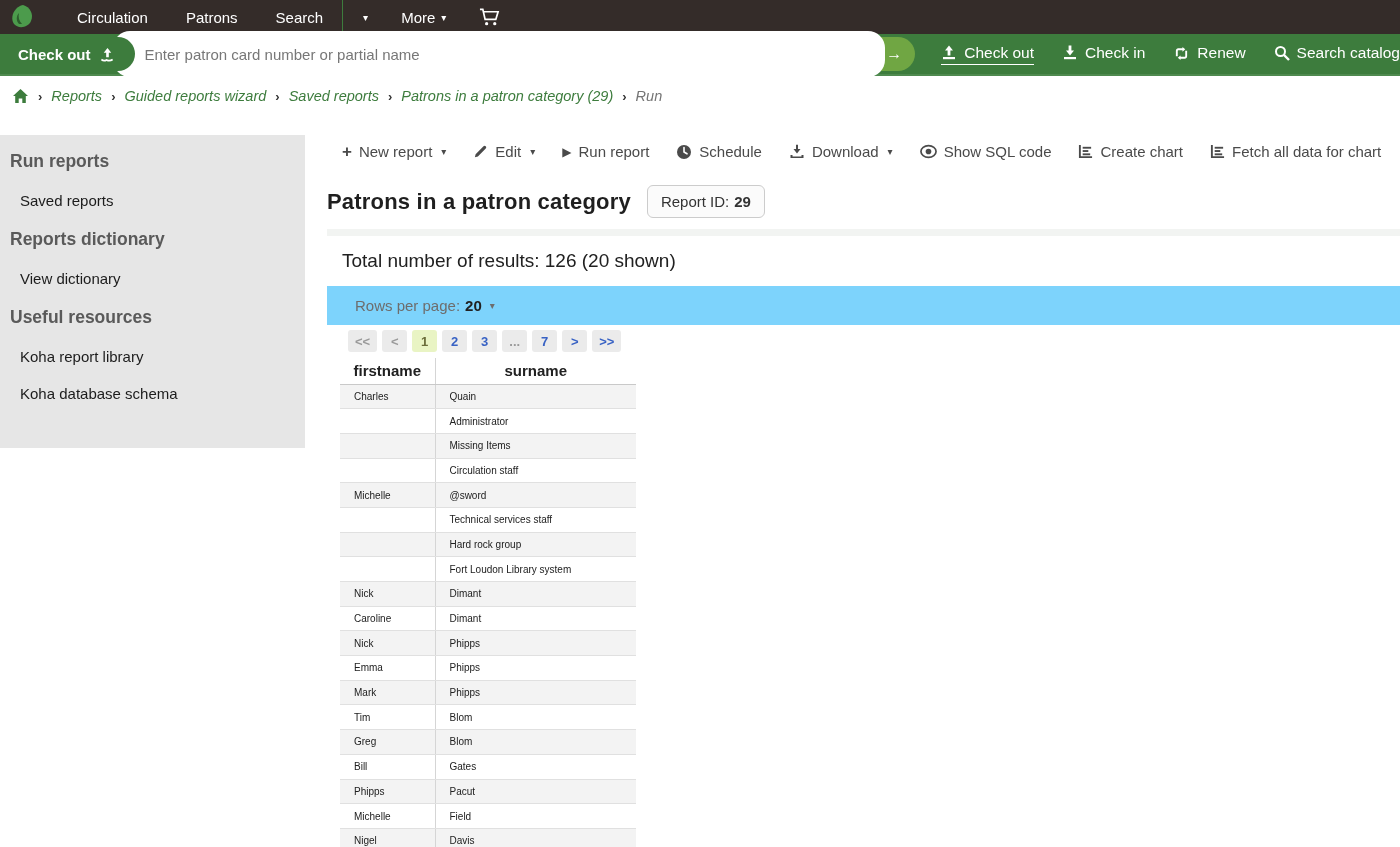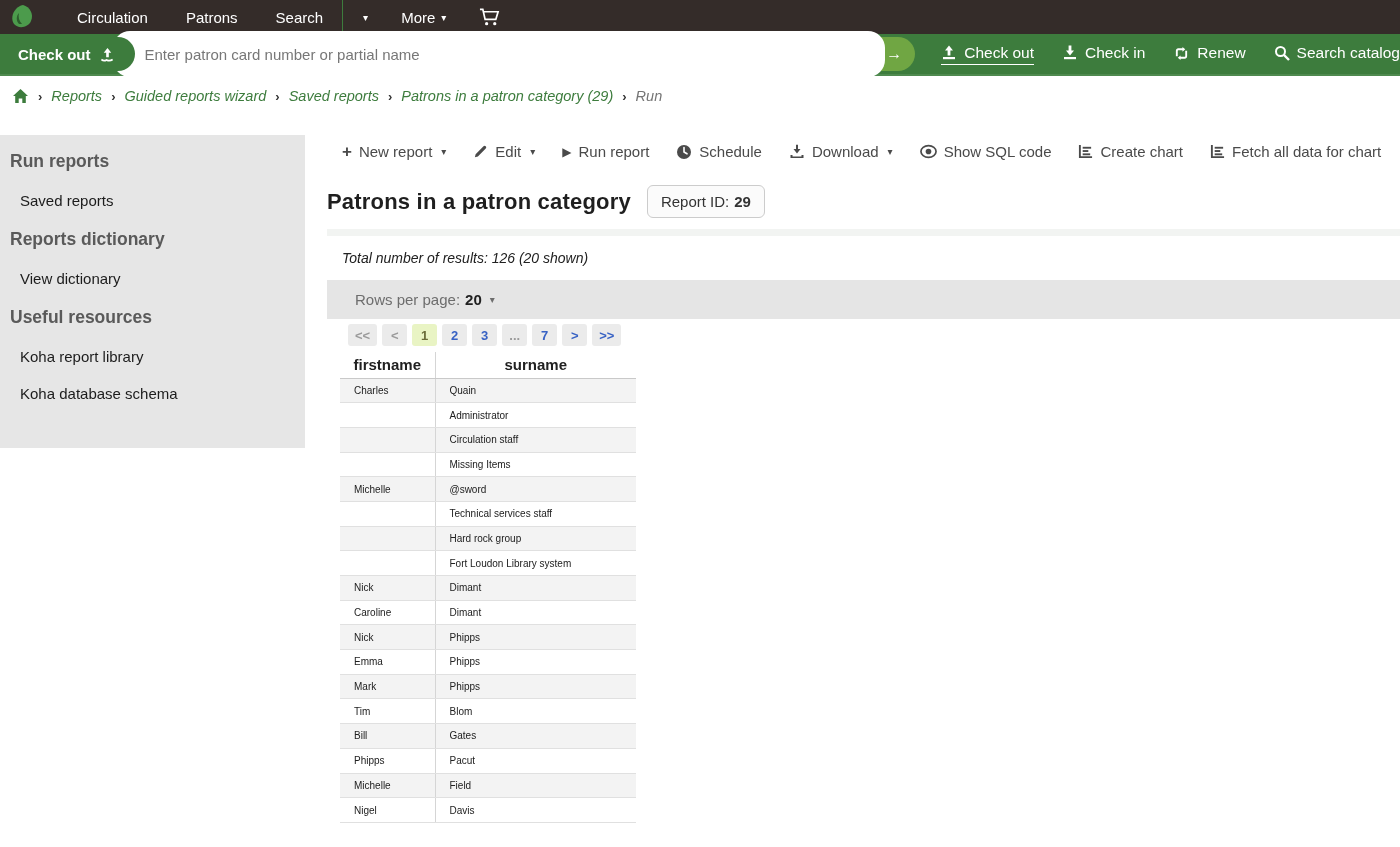--- a/index.html
+++ b/index.html
@@ -62,22 +62,22 @@
   
   .title-row { display:flex; align-items:center; gap:16px; margin-top:25px; }
   h1 { font-size:22px; font-weight:bold; color:#1f1f1f; letter-spacing:.2px; }
   .report-badge { border:1px solid #ccc; border-radius:6px; background:#fbfbfb;
                   padding:7px 13px; font-size:15px; color:#333; display:flex; gap:5px; }
   .report-badge b { font-weight:bold; }
 
   
   .results { margin-top:11px; }
   .top-strip { height:7px; background:#f2f4f2; }
-  .total-line { padding:14px 0 0 15px; font-size:14px;font-style:italic; }
-  .rpp-bar { margin-top:14px; height:39px; background:#e5e5e5; display:flex; align-items:center;
+  .total-line { padding:14px 0 0 15px; font-size:19px; }
+  .rpp-bar { margin-top:14px; height:39px; background:#7dd3fc; display:flex; align-items:center;
              padding-left:28px; font-size:15px; color:#6d6d6d; gap:5px; }
   .rpp-bar b { color:#212121; }
   .rpp-caret { font-size:10px; margin-left:3px; color:#6d6d6d; }
 
   .panel-body { padding-left:13px; }
   .pagination { display:flex; gap:5px; margin:5px 0 0 8px; }
   .pg-btn { min-width:25px; height:22px; padding:0 7px; border:none; border-radius:3px;
             background:#ebebeb; font-size:13px; font-weight:bold; font-family:inherit;
             display:flex; align-items:center; justify-content:center; cursor:pointer; }
   .pg-btn.disabled { color:#9a9a9a; cursor:default; }
@@ -339,25 +339,25 @@
             <tr>
                 <td>Charles</td>
                 <td class="col-surname">Quain</td>
               </tr>
             <tr>
                 <td></td>
                 <td class="col-surname">Administrator</td>
               </tr>
             <tr>
                 <td></td>
+                <td class="col-surname">Missing Items</td>
+              </tr>
+            <tr>
+                <td></td>
                 <td class="col-surname">Circulation staff</td>
-              </tr>
-            <tr>
-                <td></td>
-                <td class="col-surname">Missing Items</td>
               </tr>
             <tr>
                 <td>Michelle</td>
                 <td class="col-surname">@sword</td>
               </tr>
             <tr>
                 <td></td>
                 <td class="col-surname">Technical services staff</td>
               </tr>
             <tr>
@@ -383,20 +383,24 @@
             <tr>
                 <td>Emma</td>
                 <td class="col-surname">Phipps</td>
               </tr>
             <tr>
                 <td>Mark</td>
                 <td class="col-surname">Phipps</td>
               </tr>
             <tr>
                 <td>Tim</td>
+                <td class="col-surname">Blom</td>
+              </tr>
+            <tr>
+                <td>Greg</td>
                 <td class="col-surname">Blom</td>
               </tr>
             <tr>
                 <td>Bill</td>
                 <td class="col-surname">Gates</td>
               </tr>
             <tr>
                 <td>Phipps</td>
                 <td class="col-surname">Pacut</td>
               </tr>

